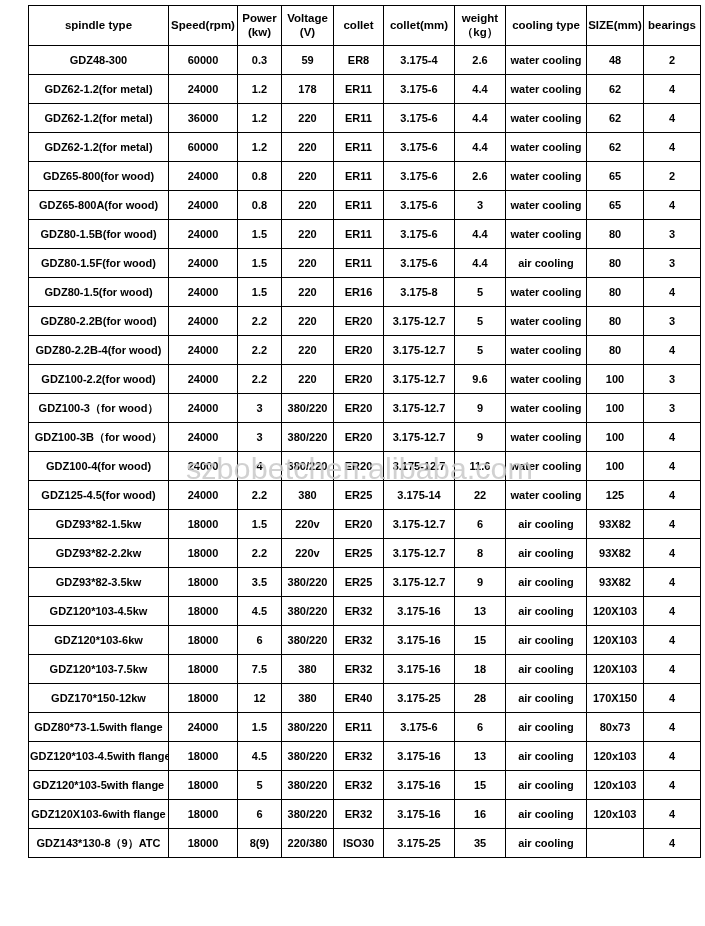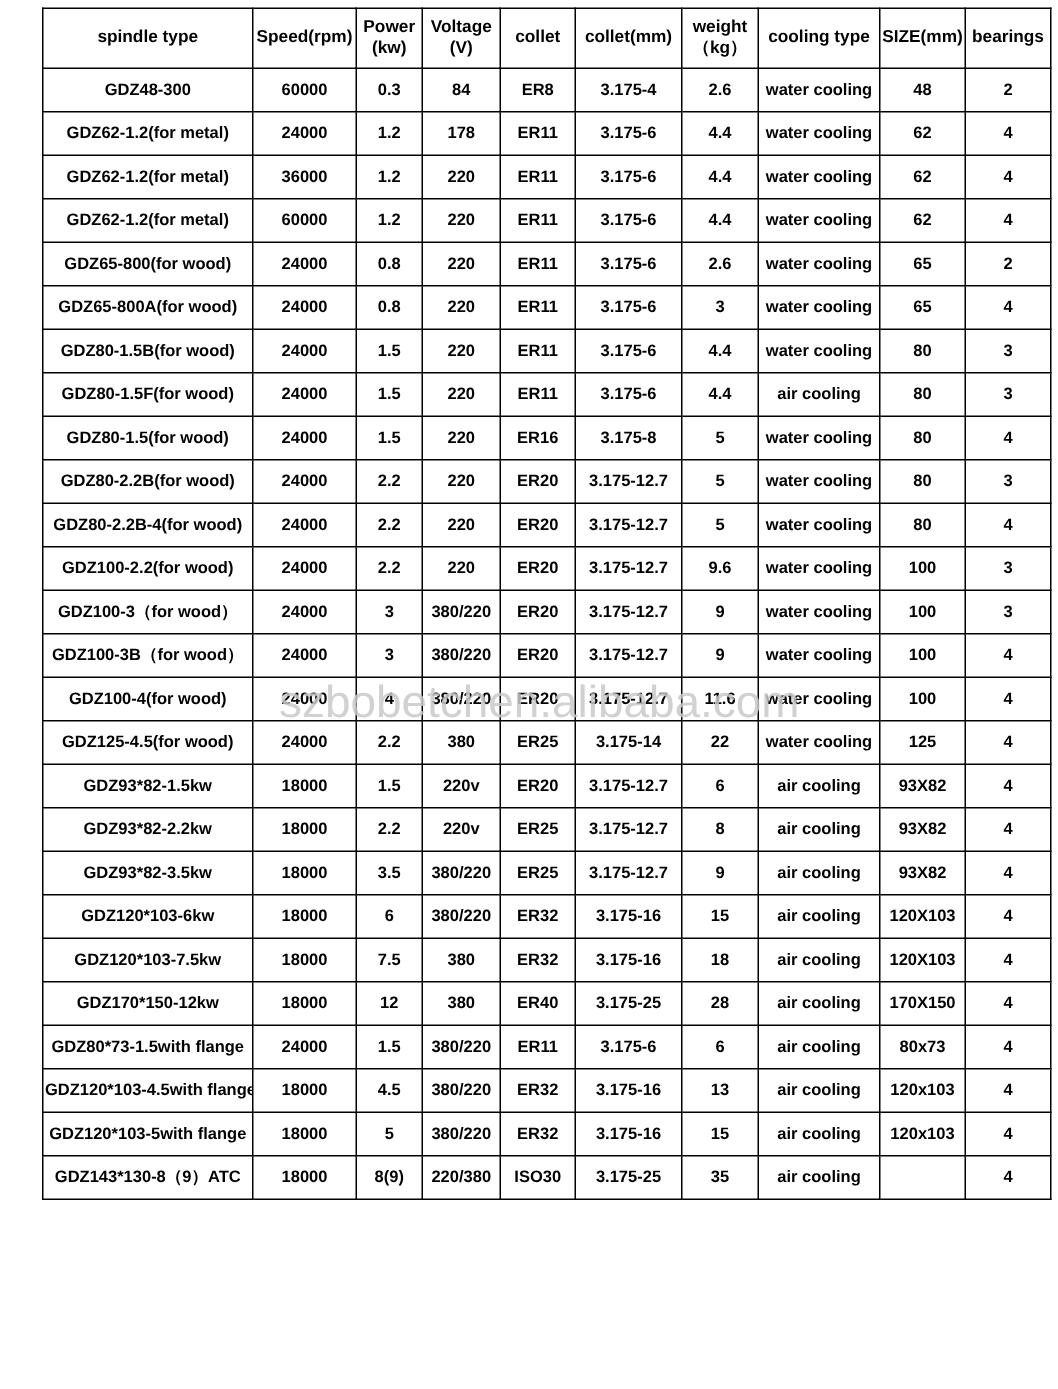--- a/index.html
+++ b/index.html
@@ -124,21 +124,21 @@
         <th><span>cooling type</span></th>
         <th><span>SIZE(mm)</span></th>
         <th><span>bearings</span></th>
       </tr>
     </thead>
     <tbody id="table-body">
         <tr>
           <td class="c-type-cell">GDZ48-300</td>
           <td>60000</td>
           <td>0.3</td>
-          <td>84</td>
+          <td>59</td>
           <td>ER8</td>
           <td>3.175-4</td>
           <td>2.6</td>
           <td>water cooling</td>
           <td>48</td>
           <td>2</td>
         </tr>
         <tr>
           <td class="c-type-cell">GDZ62-1.2(for metal)</td>
           <td>24000</td>
@@ -349,20 +349,32 @@
           <td>3.5</td>
           <td>380/220</td>
           <td>ER25</td>
           <td>3.175-12.7</td>
           <td>9</td>
           <td>air cooling</td>
           <td>93X82</td>
           <td>4</td>
         </tr>
         <tr>
+          <td class="c-type-cell">GDZ120*103-4.5kw</td>
+          <td>18000</td>
+          <td>4.5</td>
+          <td>380/220</td>
+          <td>ER32</td>
+          <td>3.175-16</td>
+          <td>13</td>
+          <td>air cooling</td>
+          <td>120X103</td>
+          <td>4</td>
+        </tr>
+        <tr>
           <td class="c-type-cell">GDZ120*103-6kw</td>
           <td>18000</td>
           <td>6</td>
           <td>380/220</td>
           <td>ER32</td>
           <td>3.175-16</td>
           <td>15</td>
           <td>air cooling</td>
           <td>120X103</td>
           <td>4</td>
@@ -421,20 +433,32 @@
           <td>5</td>
           <td>380/220</td>
           <td>ER32</td>
           <td>3.175-16</td>
           <td>15</td>
           <td>air cooling</td>
           <td>120x103</td>
           <td>4</td>
         </tr>
         <tr>
+          <td class="c-type-cell">GDZ120X103-6with flange</td>
+          <td>18000</td>
+          <td>6</td>
+          <td>380/220</td>
+          <td>ER32</td>
+          <td>3.175-16</td>
+          <td>16</td>
+          <td>air cooling</td>
+          <td>120x103</td>
+          <td>4</td>
+        </tr>
+        <tr>
           <td class="c-type-cell">GDZ143*130-8（9）ATC</td>
           <td>18000</td>
           <td>8(9)</td>
           <td>220/380</td>
           <td>ISO30</td>
           <td>3.175-25</td>
           <td>35</td>
           <td>air cooling</td>
           <td></td>
           <td>4</td>

